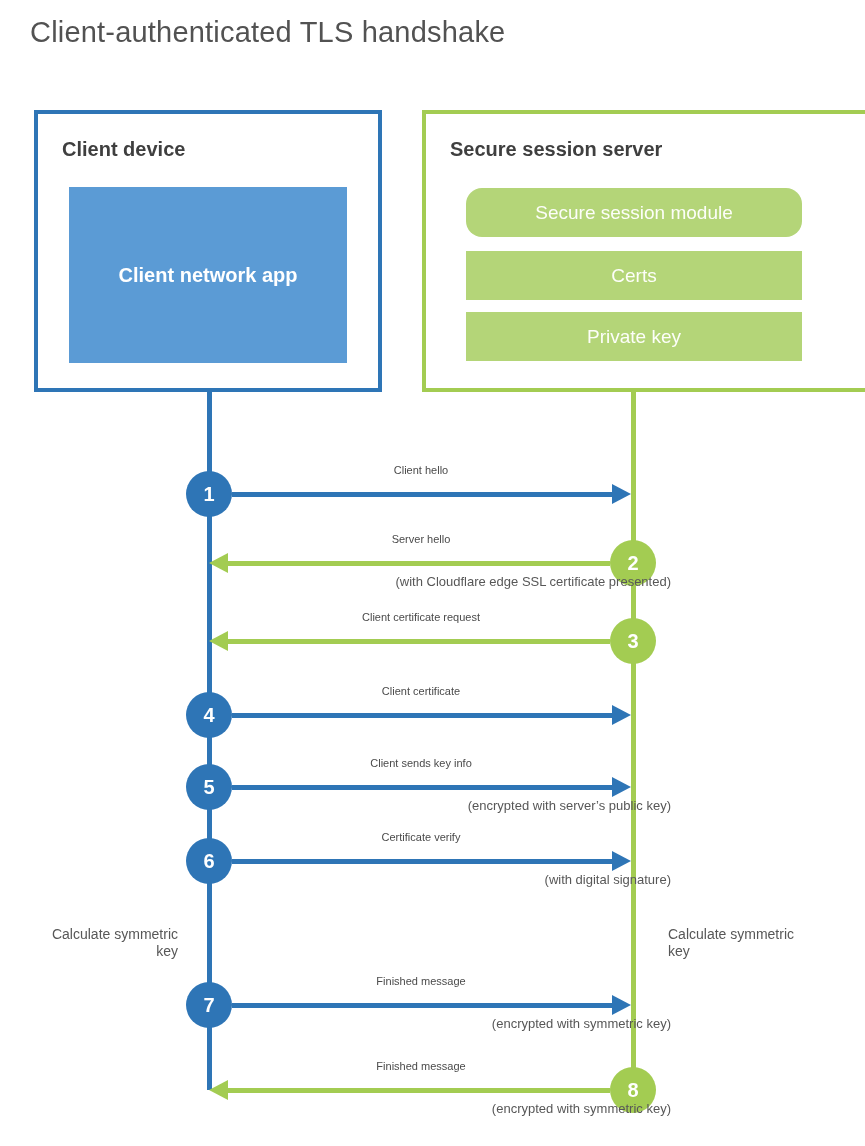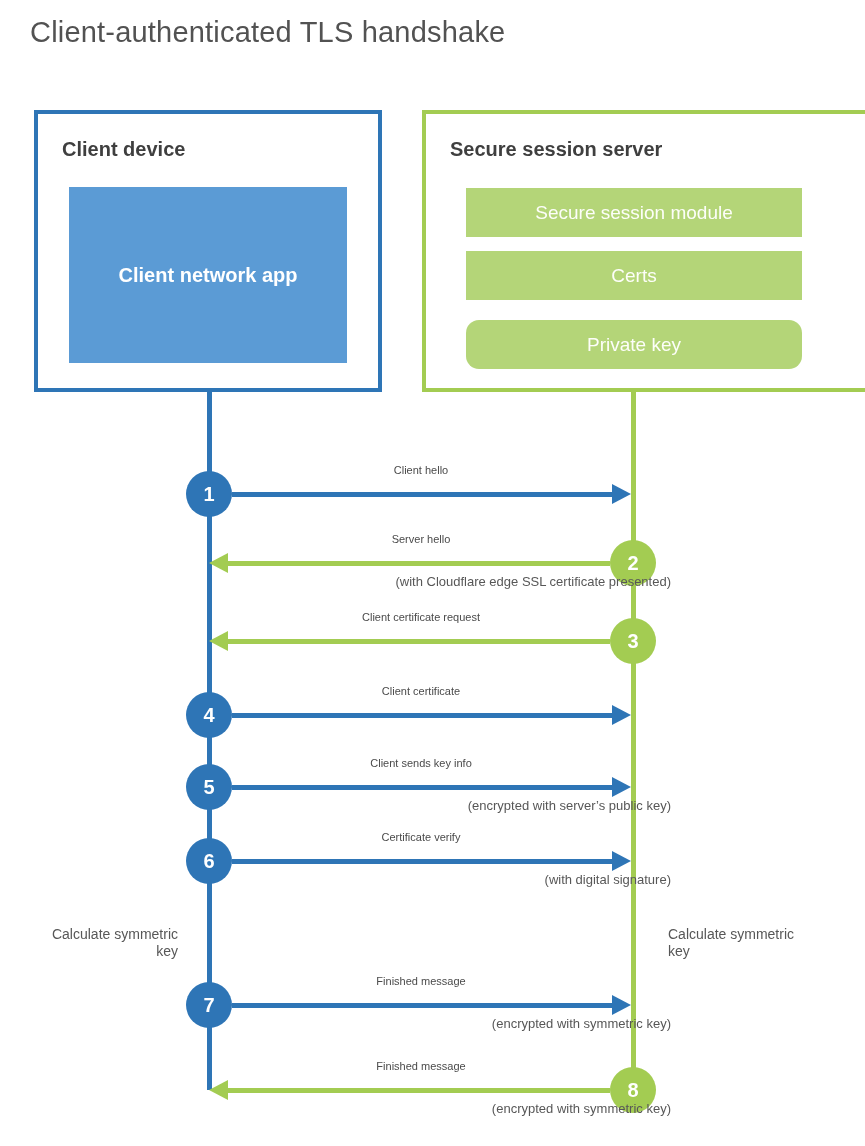--- a/index.html
+++ b/index.html
@@ -11,21 +11,21 @@
   
   .panel {position:absolute; top:110px; height:282px; background:#ffffff; box-sizing:border-box;}
   .panel.client {left:34px; width:348px; border:4px solid #2e75b6;}
   .panel.server {left:422px; width:465px; border:4px solid #a3cc52;}
   .panel-title {position:absolute; top:24px; left:0; width:100%; text-align:left; font-size:20px; font-weight:bold; color:#3f3f3f;margin-left:24px;}
   .app-box {position:absolute; left:31px; top:73px; width:278px; height:176px; background:#5b9bd5; color:#ffffff;
             display:flex; align-items:center; justify-content:center; text-align:center; font-size:20px; line-height:1.35;}
   .app-box .inner {width:180px;font-weight:bold;}
   .bar {position:absolute; left:40px; width:336px; height:49px; background:#b4d578; color:#fdfef9;
         display:flex; align-items:center; justify-content:center; font-size:19px;}
-  .bar.b1 {top:74px;} .bar.b2 {top:137px;} .bar.b3 {top:206px;border-radius:13px;}
+  .bar.b1 {top:74px;border-radius:16px;} .bar.b2 {top:137px;} .bar.b3 {top:198px;}
 
   
   .lifeline {position:absolute; top:390px; width:5px; height:700px;}
   .lifeline.client {left:207px; background:#2e75b6;}
   .lifeline.server {left:631px; background:#a3cc52;}
 
   
   .step {position:absolute; left:0; width:865px; height:64px;}
   .step.r1 {top:464px;} .step.r2 {top:533px;} .step.r3 {top:611px;} .step.r4 {top:685px;}
   .step.r5 {top:757px;} .step.r6 {top:831px;} .step.r7 {top:975px;} .step.r8 {top:1060px;}

